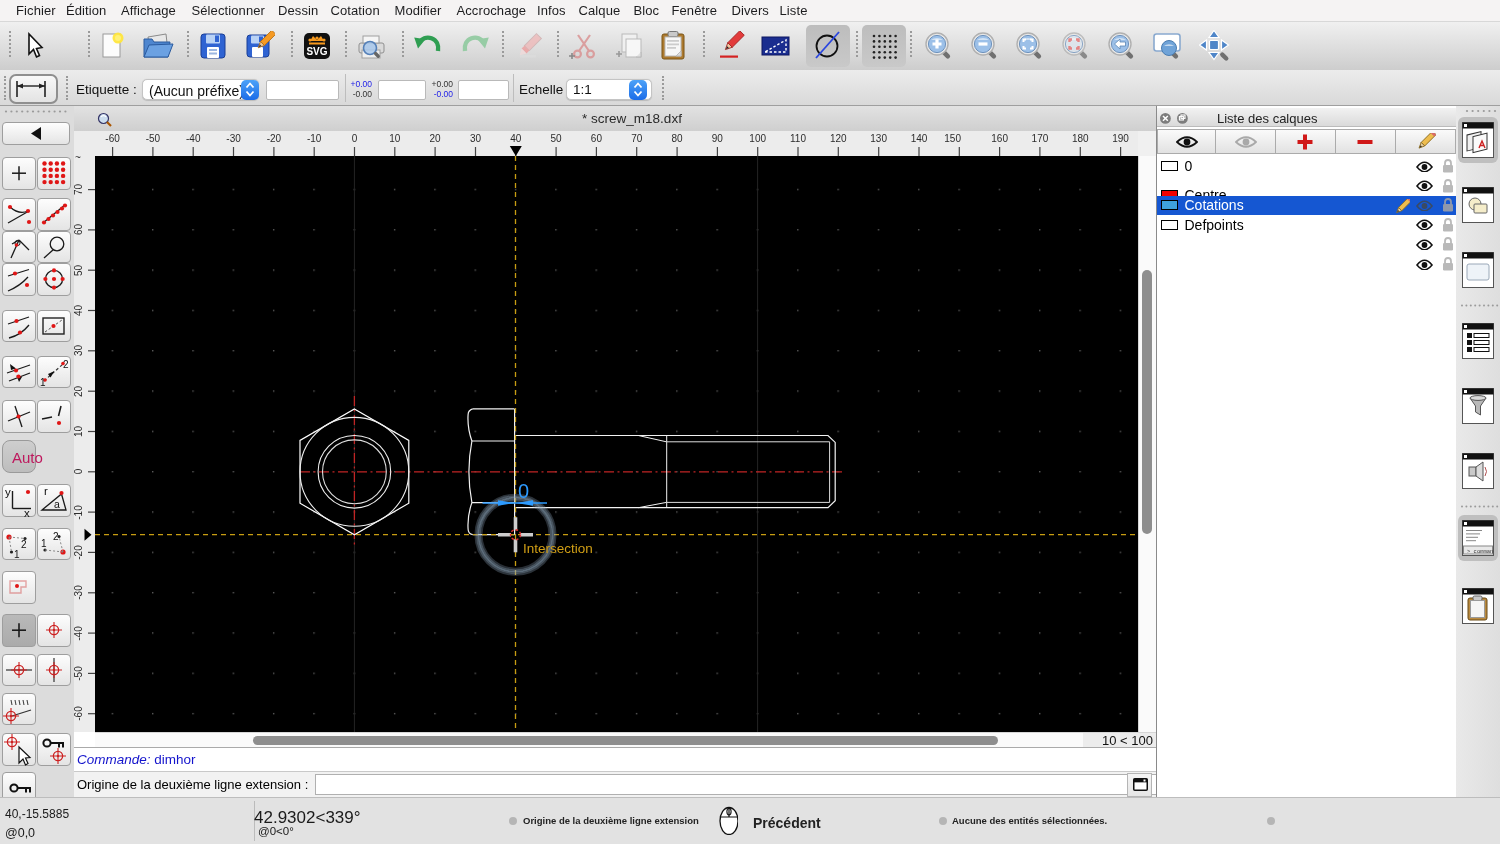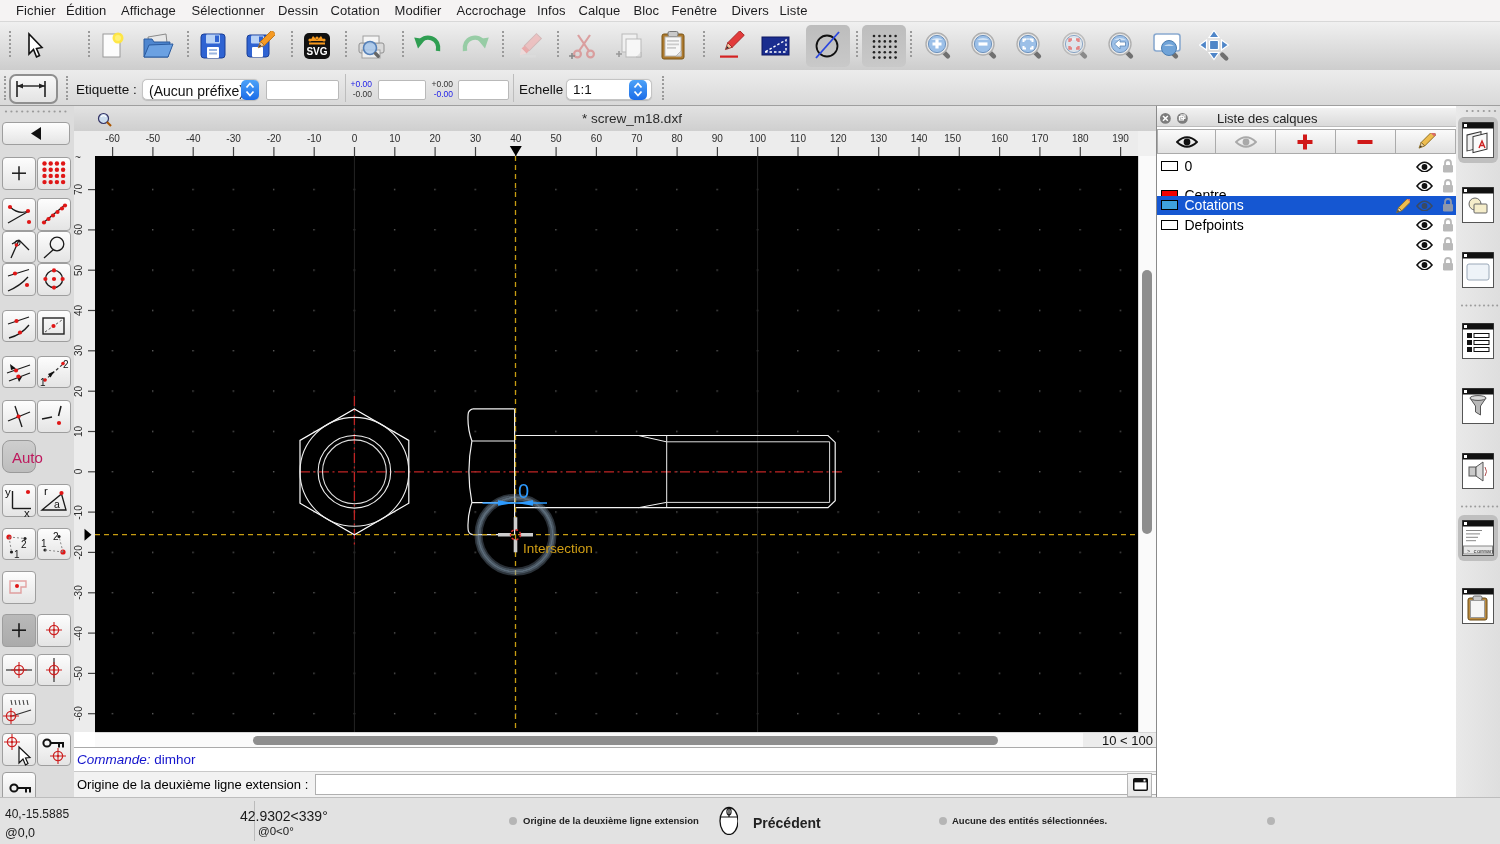--- a/index.html
+++ b/index.html
@@ -936,21 +936,21 @@
         <circle cx="25.0" cy="1.5" r="1" fill="#9a9a9a"></circle>
         <circle cx="29.400000000000002" cy="1.5" r="1" fill="#9a9a9a"></circle>
         <circle cx="33.800000000000004" cy="1.5" r="1" fill="#9a9a9a"></circle>
         <circle cx="38.2" cy="1.5" r="1" fill="#9a9a9a"></circle>
       </svg>
     </div>
 <div id="sbar">
       <span class="abs" style="left:5px;top:9px;font-size:12px">40,-15.5885</span>
       <span class="abs" style="left:5px;top:28px;font-size:12.5px">@0,0</span>
       <div class="abs" style="left:254px;top:3px;height:40px;border-left:1px solid #bbb"></div>
-      <span class="abs" style="left:240px;top:10px;font-size:14px">42.9302&lt;339°</span>
+      <span class="abs" style="left:254px;top:10px;font-size:17px">42.9302&lt;339°</span>
       <span class="abs" style="left:258px;top:27px;font-size:11.5px">@0&lt;0°</span>
       <span class="abs" style="left:509px;top:19px;width:8px;height:8px;background:#b5b5b5;border-radius:50%"></span>
       <span class="abs" style="left:523px;top:17px;font-size:9.5px;font-weight:bold;color:#222">Origine de la deuxième ligne extension</span>
       <svg class="abs" style="left:719px;top:8px" width="19" height="29" viewBox="0 0 19 29">
         <ellipse cx="10" cy="15" rx="9" ry="13.5" fill="#fff" stroke="#111" stroke-width="1.3"></ellipse>
         <path d="M10 1.5 L10 11 M1.5 11 L18.5 11" stroke="#111" stroke-width="1.2"></path>
         <ellipse cx="10" cy="5.5" rx="2.1" ry="3.4" fill="none" stroke="#111" stroke-width="1.1"></ellipse>
       </svg>
       <span class="abs" style="left:753px;top:17px;font-size:14px;font-weight:bold;color:#222">Précédent</span>
       <span class="abs" style="left:939px;top:19px;width:8px;height:8px;background:#b5b5b5;border-radius:50%"></span>

